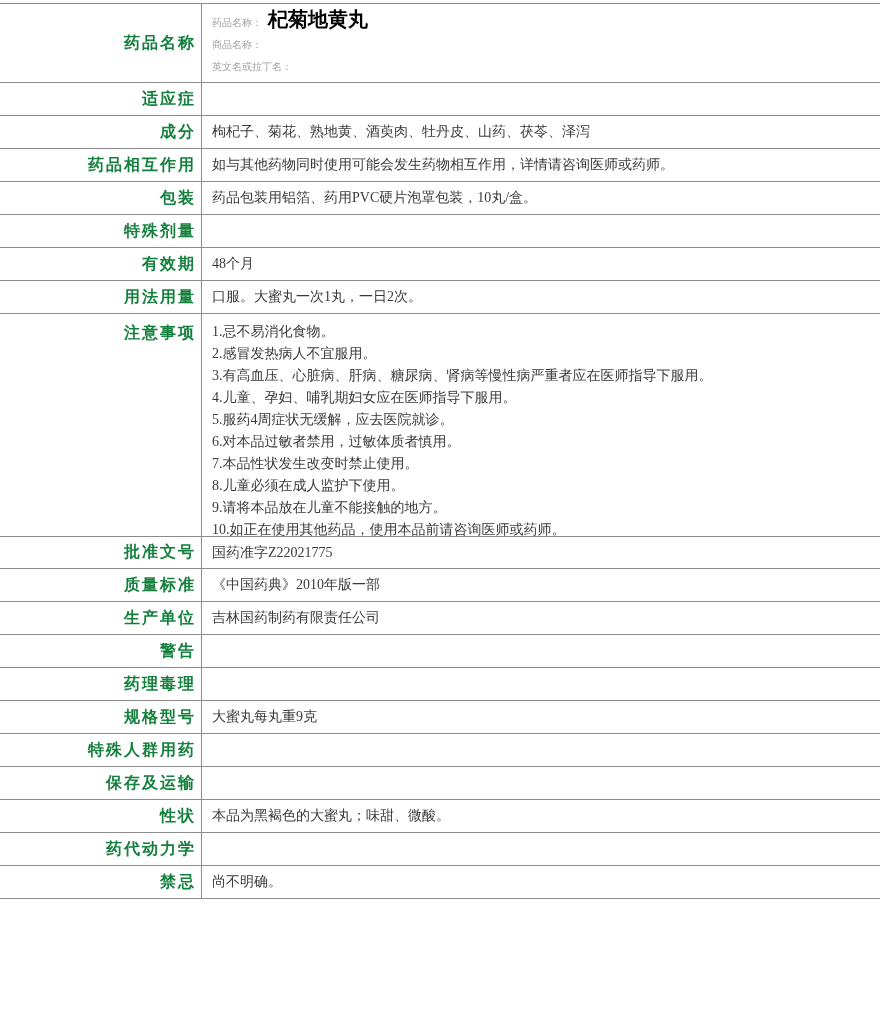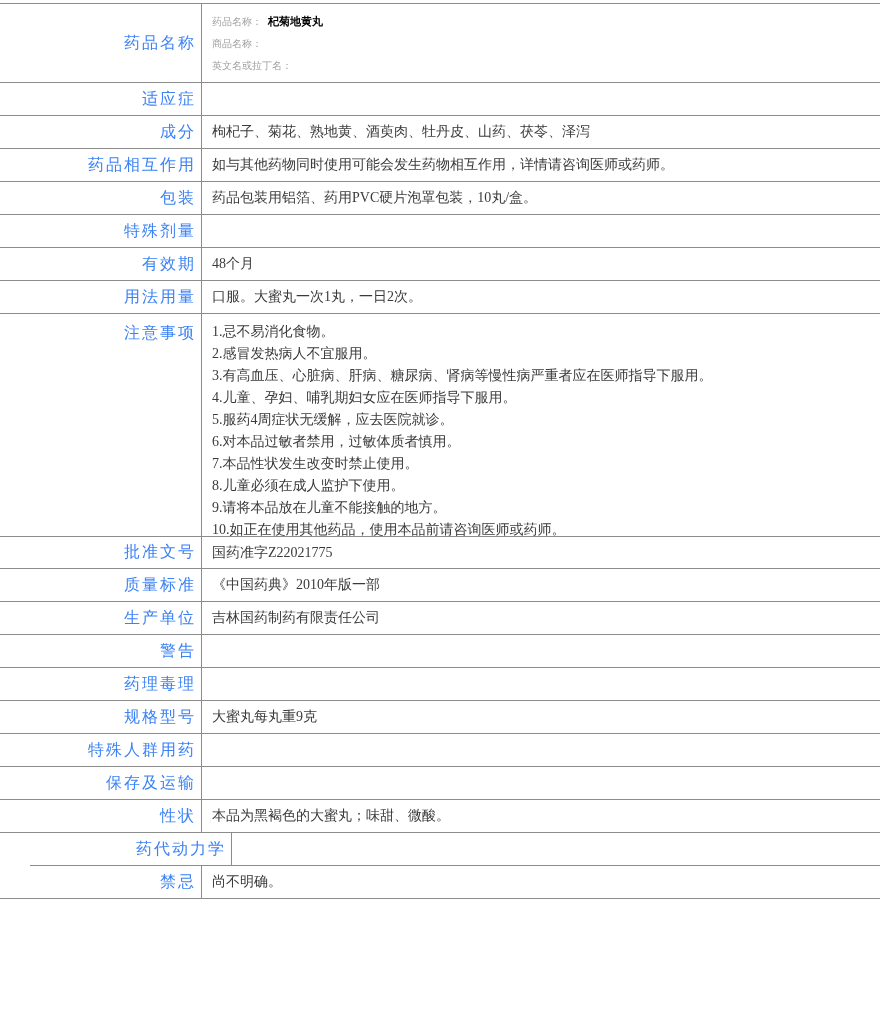--- a/index.html
+++ b/index.html
@@ -26,24 +26,24 @@
   }
   .label-cell {
     width: 202px;
     flex: 0 0 202px;
     box-sizing: border-box;
     border-right: 1px solid #8c8c8c;
     display: flex;
     align-items: center;
     justify-content: flex-end;
     padding-right: 5px;
-    font-weight: normal;
+    font-weight: bold;
     font-size: 16px;
     letter-spacing: 2px;
-    color: #3b82f6;
+    color: #15803d;
   }
   .value-cell {
     flex: 1;
     box-sizing: border-box;
     display: flex;
     flex-direction: column;
     justify-content: center;
     padding-left: 10px;
     padding-right: 8px;
     font-size: 14px;
@@ -59,21 +59,21 @@
     padding-top: 7px;
   }
   .field-line { line-height: 21px; }
   .field-key {
     color: #9e9e9e;
     font-size: 10px;
   }
   .field-value {
     color: #000000;
     font-weight: bold;
-    font-size: 11px;
+    font-size: 20px;
     margin-left: 6px;
   }
   .text-line { line-height: 22px; }
 </style>
 </head>
 <body>
 
 <div class="drug-table">
   <div class="row" style="height: 79px;">
     <div class="label-cell">药品名称</div>
@@ -191,21 +191,21 @@
     <div class="label-cell">保存及运输</div>
   </div>
 
   <div class="row" style="height: 33px;">
     <div class="label-cell">性状</div>
     <div class="value-cell">
         <div class="text-line">本品为黑褐色的大蜜丸；味甜、微酸。</div>
       </div>
   </div>
 
-  <div class="row" style="height: 33px; margin-left: 30px;">
+  <div class="row" style="height: 33px;">
     <div class="label-cell">药代动力学</div>
     <div class="value-cell"></div>
   </div>
 
   <div class="row" style="height: 33px;">
     <div class="label-cell">禁忌</div>
     <div class="value-cell">
         <div class="text-line">尚不明确。</div>
       </div>
   </div>

